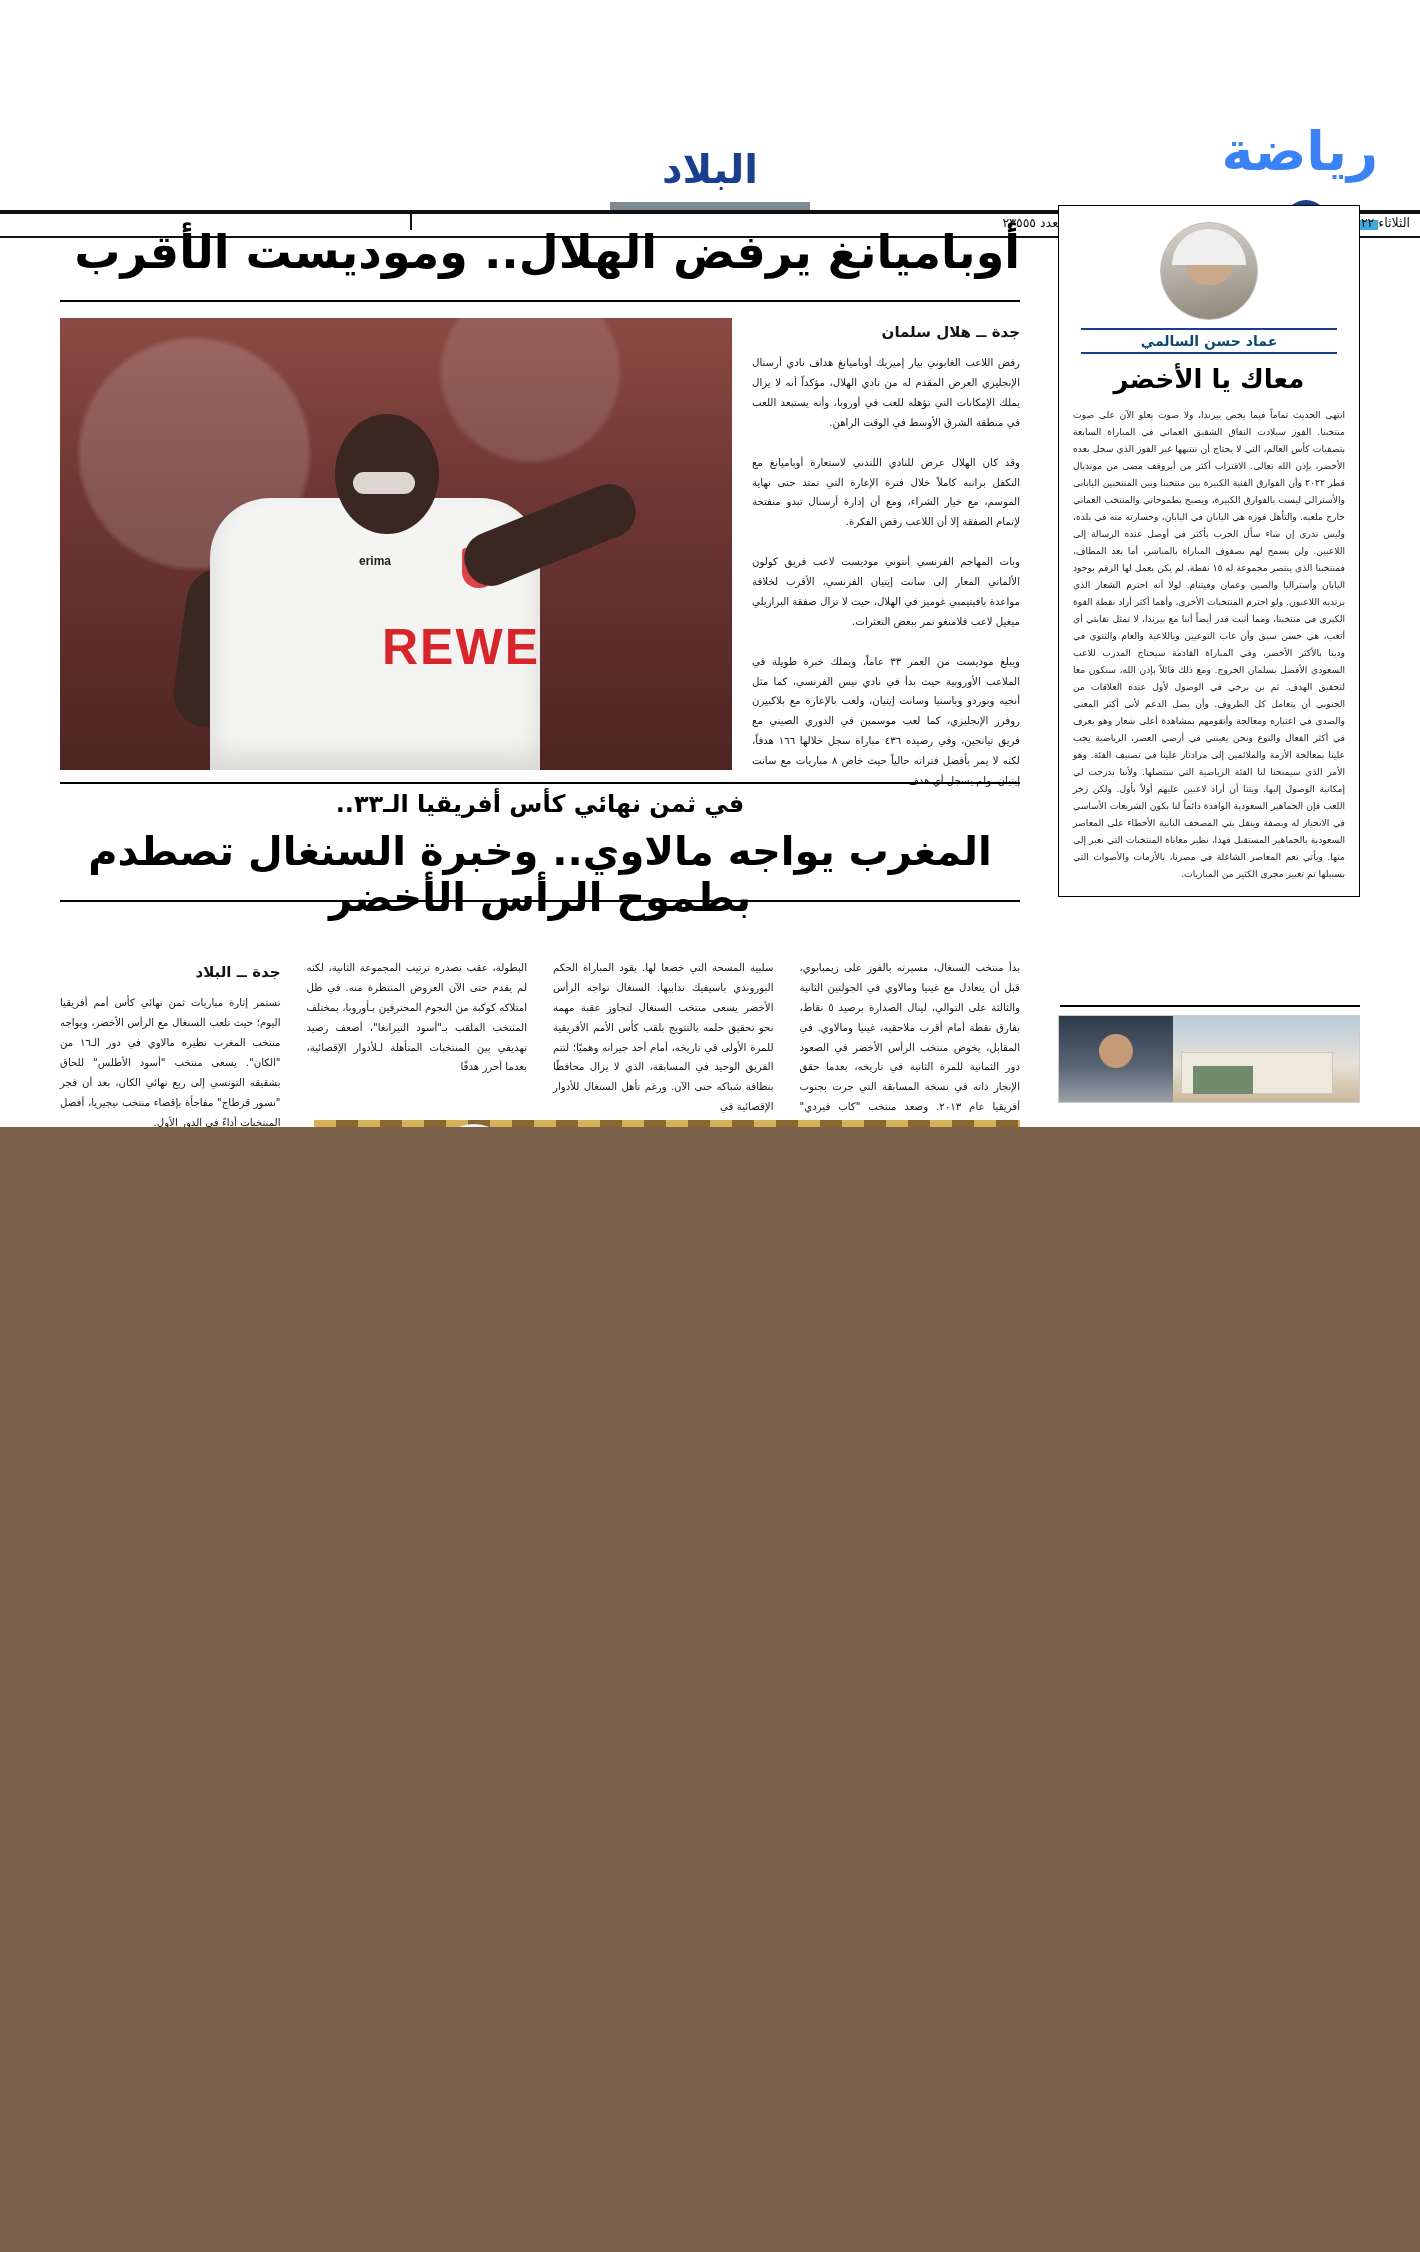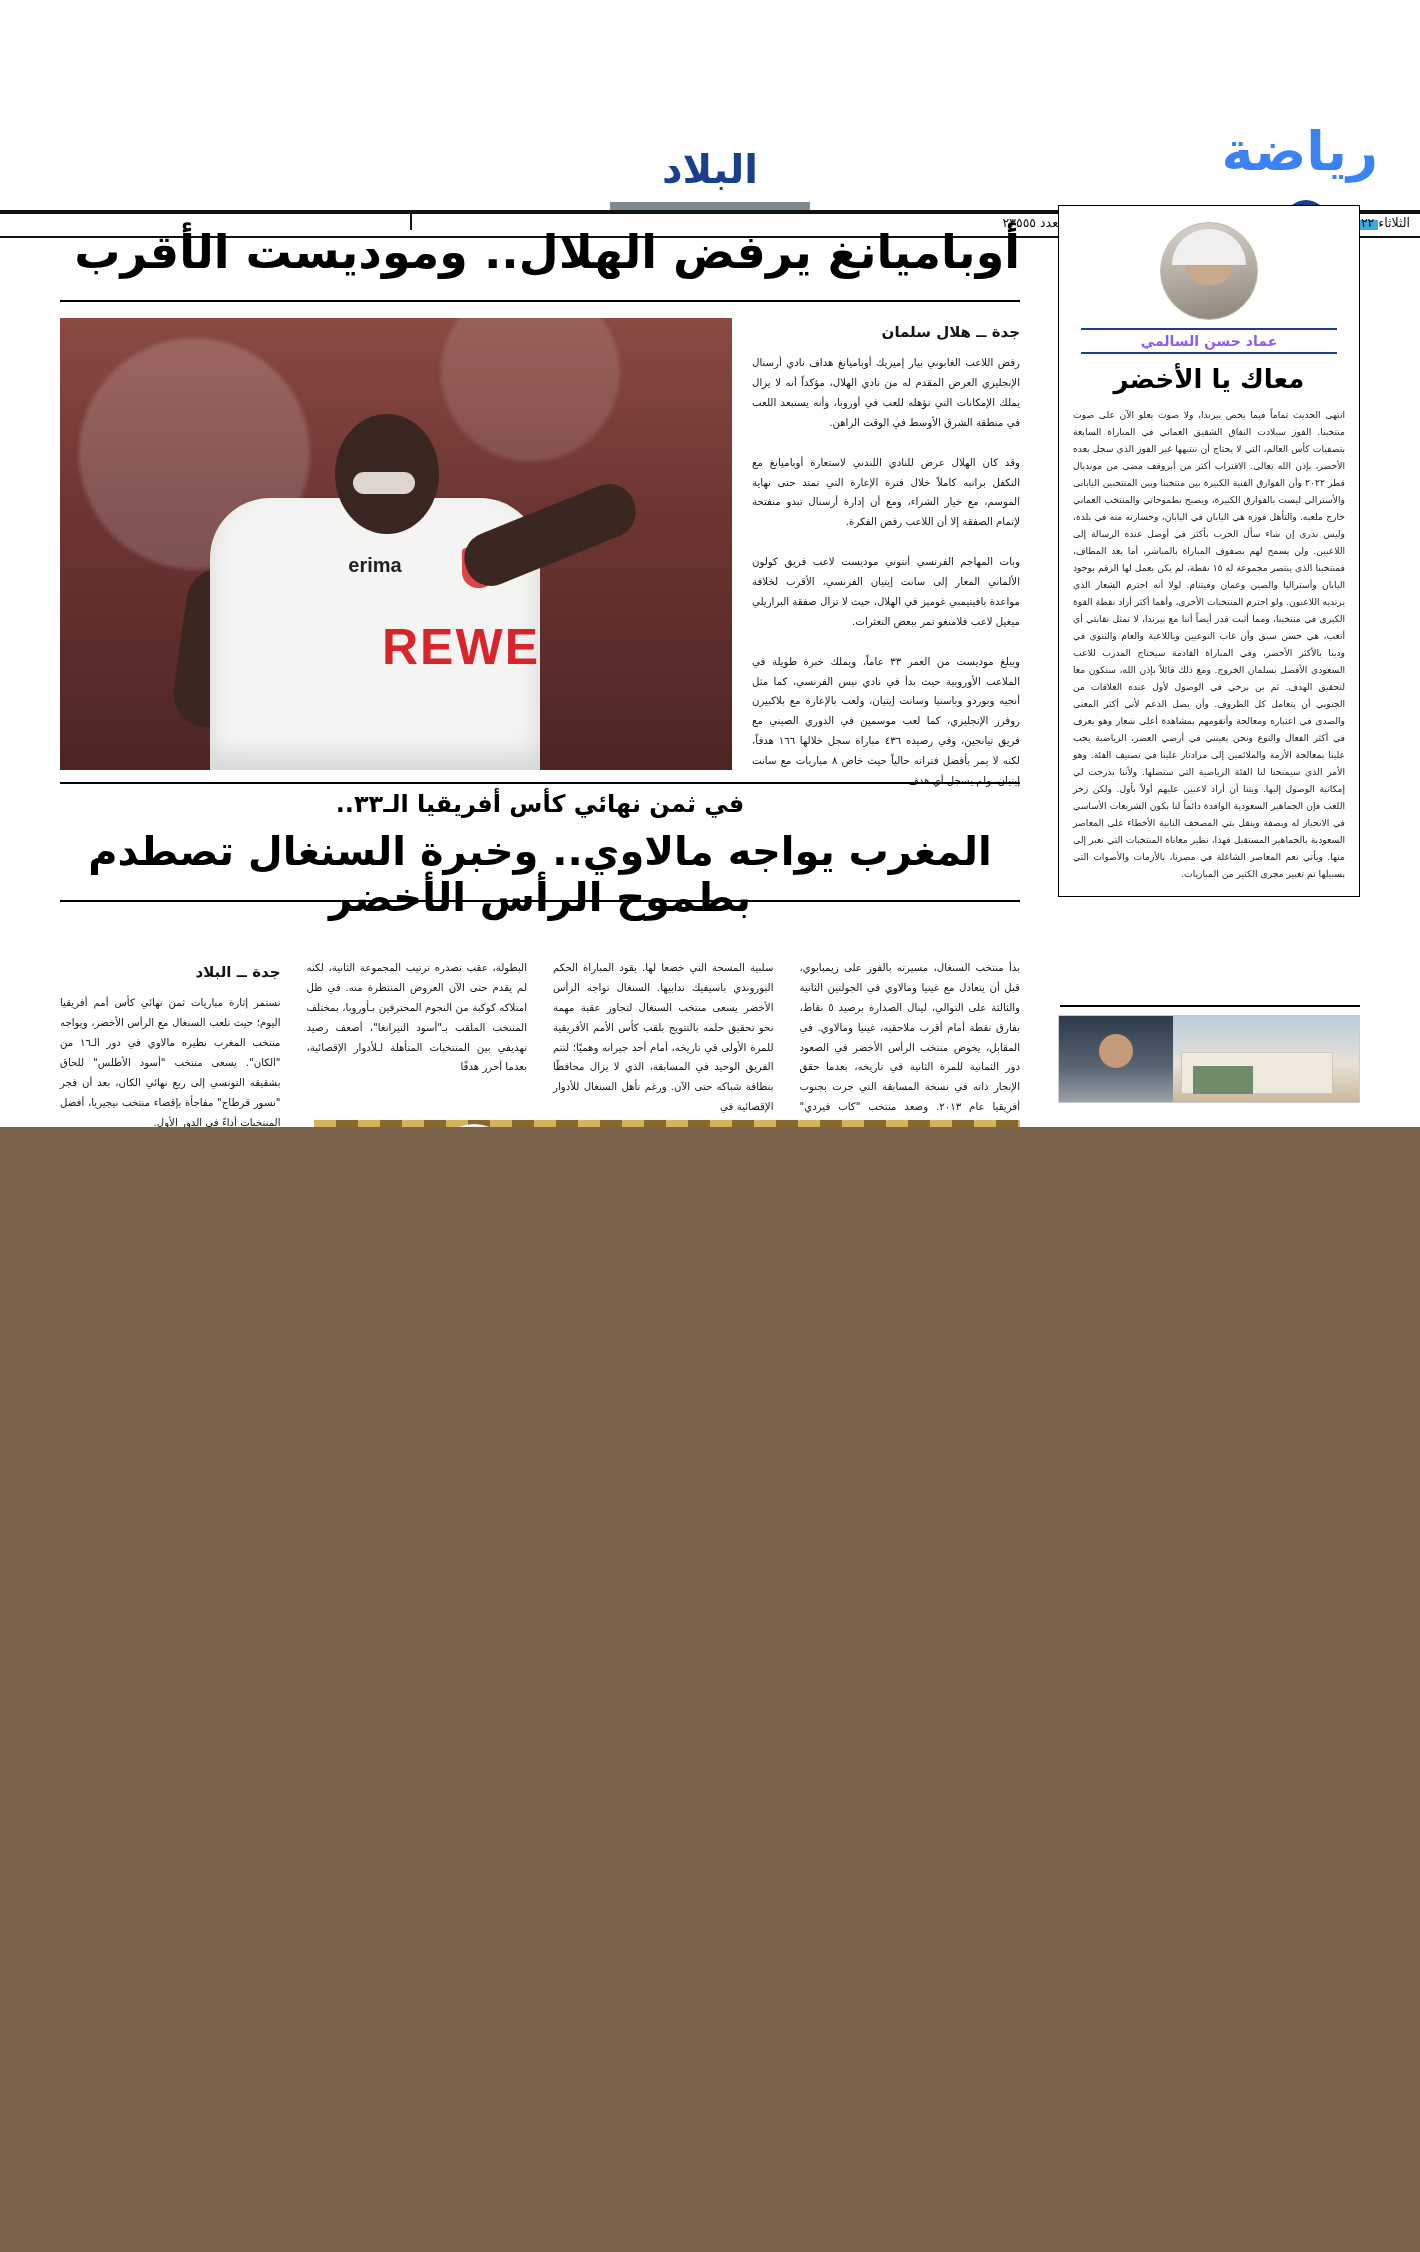--- a/index.html
+++ b/index.html
@@ -70,21 +70,21 @@
   .op-photo:before{
     content:"";position:absolute;left:50%;top:20px;transform:translateX(-50%);
     width:46px;height:42px;border-radius:50% 50% 45% 45%;background:#c9a98c;
   }
   .op-photo:after{
     content:"";position:absolute;left:50%;top:6px;transform:translateX(-50%);
     width:74px;height:36px;border-radius:40px 40px 0 0;background:#efefef;
   }
   .op-name-bar{
     margin:6px 22px 8px 22px;border-top:2px solid #1b3f8f;border-bottom:2px solid #1b3f8f;
-    text-align:center;font-size:14px;font-weight:bold;padding:3px 0;color:#8b5cf6;
+    text-align:center;font-size:14px;font-weight:bold;padding:3px 0;color:#0c4a6e;
   }
   .op-title{
     text-align:center;font-size:26px;font-weight:bold;margin:10px 0 12px 0;color:#000;
   }
   .op-body{
     padding:0 14px 14px 14px;
     font-size:9.2px;line-height:1.85;text-align:justify;color:#1a1a1a;
   }
   
   .promo{
@@ -148,21 +148,21 @@
     background:#f4f4f2;border-radius:60px 60px 0 0;
     box-shadow:inset 0 -14px 26px rgba(0,0,0,.12);
   }
   .ph-jersey .rewe{
     position:absolute;left:0;right:0;top:120px;text-align:right;
     font-size:50px;font-weight:bold;color:#d8242b;letter-spacing:2px;
     font-family:"Liberation Sans", sans-serif;
   }
   .ph-jersey .erima{
     position:absolute;left:0;right:0;top:56px;text-align:center;
-    font-size:20px;font-weight:bold;color:#222;font-family:"Liberation Sans", sans-serif;
+    font-size:12px;font-weight:bold;color:#222;font-family:"Liberation Sans", sans-serif;
   }
   .ph-jersey .badge{
     position:absolute;right:44px;top:50px;width:34px;height:40px;border-radius:4px 4px 16px 16px;
     background:#d8242b;opacity:.85;
   }
   .ph-head{
     position:absolute;left:275px;top:96px;width:104px;height:120px;border-radius:52px/60px;
     background:#3a2722;
   }
   .ph-head:after{

